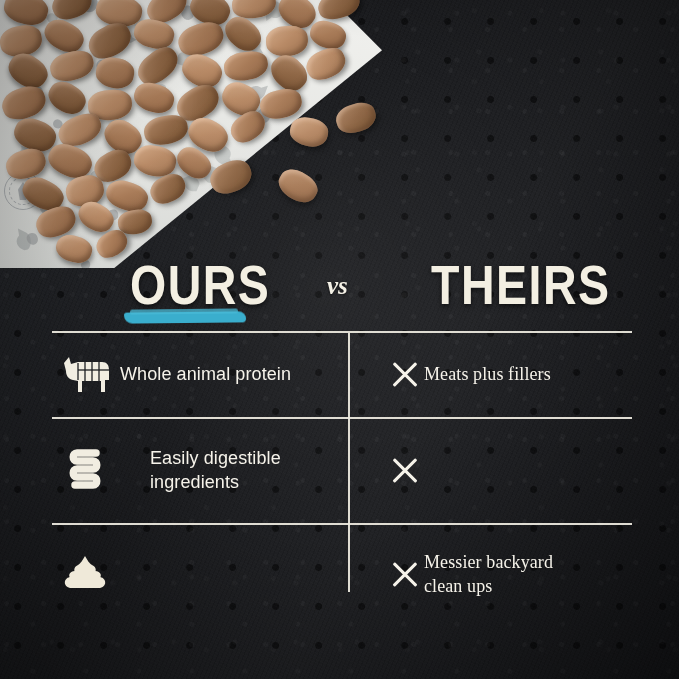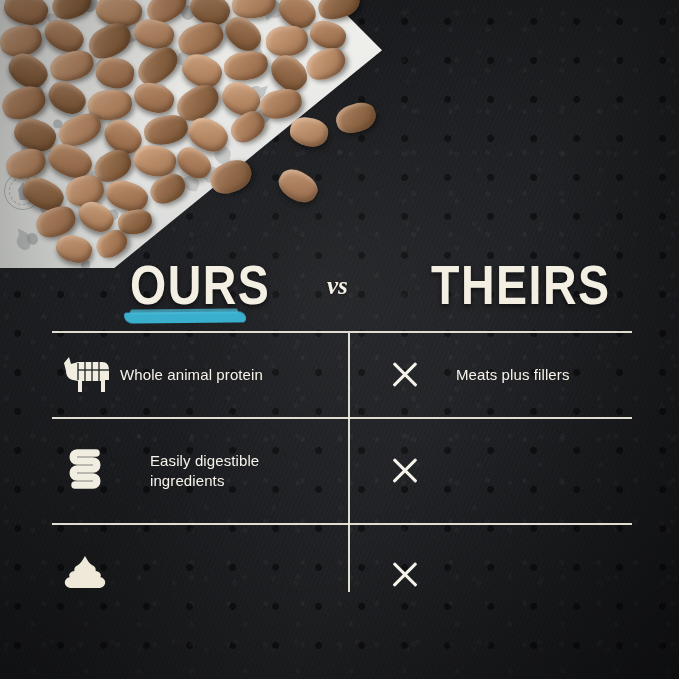--- a/index.html
+++ b/index.html
@@ -131,27 +131,27 @@
     height:100%;
   }
   .cell-l{width:296px;padding-left:4px;}
   .cell-r{width:284px;padding-left:42px;}
   .ic{
     width:58px;min-width:58px;height:54px;
     display:flex;align-items:center;justify-content:center;
   }
   .lbl{
     color:#f6f3ea;
-    font-size:15px;
+    font-size:18px;
     font-weight:400;
     line-height:1.33;
     letter-spacing:.1px;
     margin-left:6px;
   }
-  .lbl-r{margin-left:36px;}
+  .lbl-r{margin-left:4px;font-family:Liberation Serif, serif;}
   .xic{
     width:30px;min-width:30px;height:30px;position:relative;
   }
   .xic span{
     position:absolute;left:-1px;top:13px;width:32px;height:3.2px;
     background:#f6f3ea;border-radius:1px;
   }
   .xic span:first-child{transform:rotate(45deg);}
   .xic span:last-child{transform:rotate(-45deg);}
 </style>
@@ -383,17 +383,19 @@
             <path d="M14 18 C8 18 6 24 11 26 L37 26 C42 24 40 18 34 18 Z" fill="#efe9d9"></path>
             <path d="M10 24 C3 24 1 33 9 35 L39 35 C47 33 45 24 38 24 Z" fill="#efe9d9"></path>
           </svg>
         </div>
       </div>
       <div class="cell cell-r">
         <div class="xic">
             <span></span>
             <span></span>
           </div>
+        <div class="lbl lbl-r" style="white-space: pre-line;">Messier backyard
+clean ups</div>
       </div>
     </div>
   </div>
 
 </div>
 
 </body></html>

